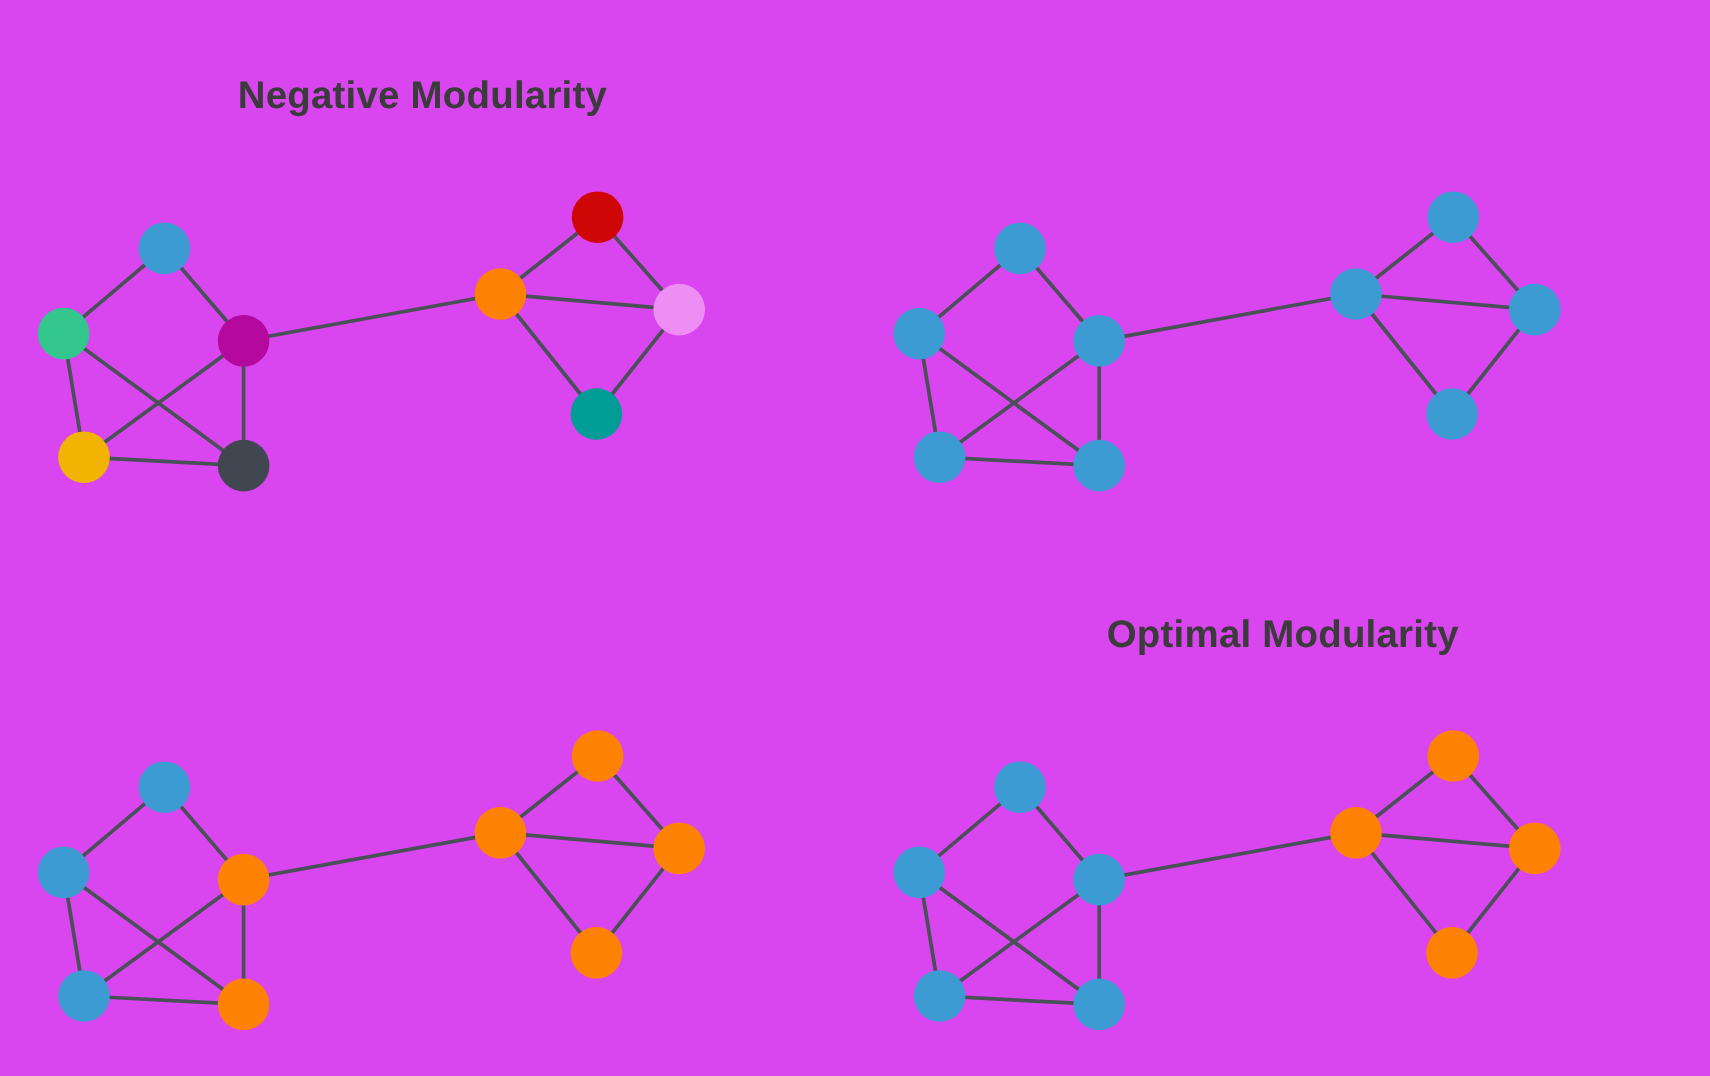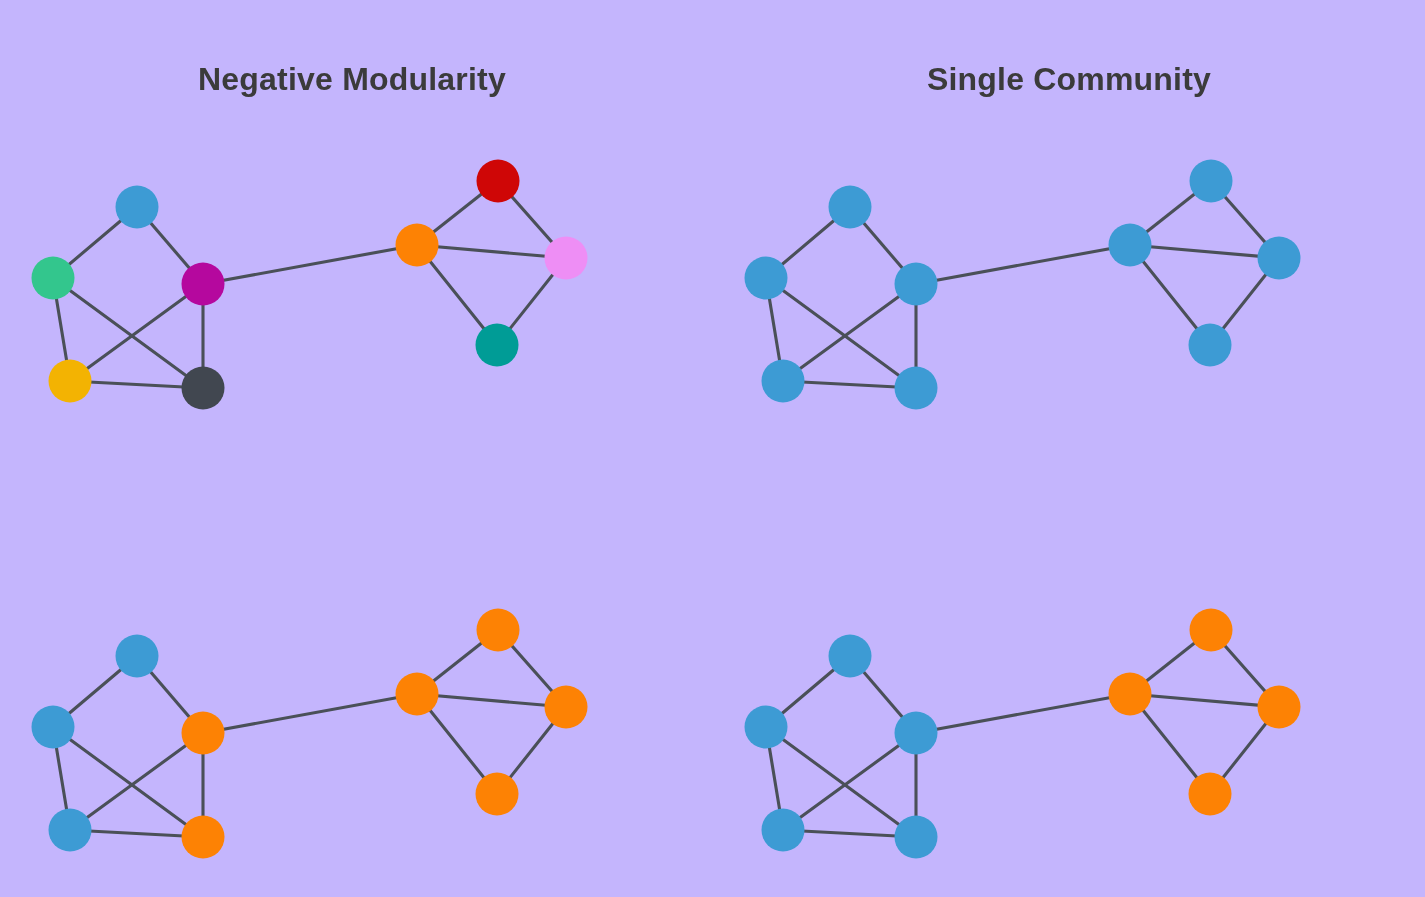--- a/index.html
+++ b/index.html
@@ -11,21 +11,21 @@
   body {
     width: 1425px;
     height: 897px;
     font-family: "Liberation Sans", sans-serif;
     overflow: hidden;
   }
   #figure {
     position: relative;
     width: 1425px;
     height: 897px;
-    background: #c4b5fd;
+    background: #d946ef;
   }
   .panel {
     position: absolute;
     width: 712px;
     height: 448px;
   }
   #panel-negative-modularity { left: 0px;   top: 0px;   }
   #panel-single-community    { left: 713px; top: 0px;   }
   #panel-suboptimal-modularity { left: 0px;   top: 449px; }
   #panel-optimal-modularity  { left: 713px; top: 449px; }
@@ -95,21 +95,20 @@
           <circle class="node" cx="203" cy="388" r="21.5" fill="#414750"></circle>
           <circle class="node" cx="417" cy="245" r="21.5" fill="#fd8204"></circle>
           <circle class="node" cx="498" cy="181" r="21.5" fill="#cf0606"></circle>
           <circle class="node" cx="566" cy="258" r="21.5" fill="#ee8ef5"></circle>
           <circle class="node" cx="497" cy="345" r="21.5" fill="#009c96"></circle>
         </g>
       </svg>
   </div>
 
   <div class="panel" id="panel-single-community">
-    <div class="panel-title">Single Community</div>
     <svg class="graph-svg" viewBox="0 0 712 448">
         <g>
           <line class="edge" x1="137" y1="207" x2="53" y2="278" stroke="#4a5058" stroke-width="3.1"></line>
           <line class="edge" x1="137" y1="207" x2="203" y2="284" stroke="#4a5058" stroke-width="3.1"></line>
           <line class="edge" x1="53" y1="278" x2="70" y2="381" stroke="#4a5058" stroke-width="3.1"></line>
           <line class="edge" x1="53" y1="278" x2="203" y2="388" stroke="#4a5058" stroke-width="3.1"></line>
           <line class="edge" x1="203" y1="284" x2="70" y2="381" stroke="#4a5058" stroke-width="3.1"></line>
           <line class="edge" x1="203" y1="284" x2="203" y2="388" stroke="#4a5058" stroke-width="3.1"></line>
           <line class="edge" x1="70" y1="381" x2="203" y2="388" stroke="#4a5058" stroke-width="3.1"></line>
           <line class="edge" x1="203" y1="284" x2="417" y2="245" stroke="#4a5058" stroke-width="3.1"></line>
@@ -158,20 +157,21 @@
           <circle class="node" cx="203" cy="388" r="21.5" fill="#fd8204"></circle>
           <circle class="node" cx="417" cy="245" r="21.5" fill="#fd8204"></circle>
           <circle class="node" cx="498" cy="181" r="21.5" fill="#fd8204"></circle>
           <circle class="node" cx="566" cy="258" r="21.5" fill="#fd8204"></circle>
           <circle class="node" cx="497" cy="345" r="21.5" fill="#fd8204"></circle>
         </g>
       </svg>
   </div>
 
   <div class="panel" id="panel-optimal-modularity">
+    <div class="panel-title">Optimal Modularity</div>
     <svg class="graph-svg" viewBox="0 0 712 448">
         <g>
           <line class="edge" x1="137" y1="207" x2="53" y2="278" stroke="#4a5058" stroke-width="3.1"></line>
           <line class="edge" x1="137" y1="207" x2="203" y2="284" stroke="#4a5058" stroke-width="3.1"></line>
           <line class="edge" x1="53" y1="278" x2="70" y2="381" stroke="#4a5058" stroke-width="3.1"></line>
           <line class="edge" x1="53" y1="278" x2="203" y2="388" stroke="#4a5058" stroke-width="3.1"></line>
           <line class="edge" x1="203" y1="284" x2="70" y2="381" stroke="#4a5058" stroke-width="3.1"></line>
           <line class="edge" x1="203" y1="284" x2="203" y2="388" stroke="#4a5058" stroke-width="3.1"></line>
           <line class="edge" x1="70" y1="381" x2="203" y2="388" stroke="#4a5058" stroke-width="3.1"></line>
           <line class="edge" x1="203" y1="284" x2="417" y2="245" stroke="#4a5058" stroke-width="3.1"></line>

